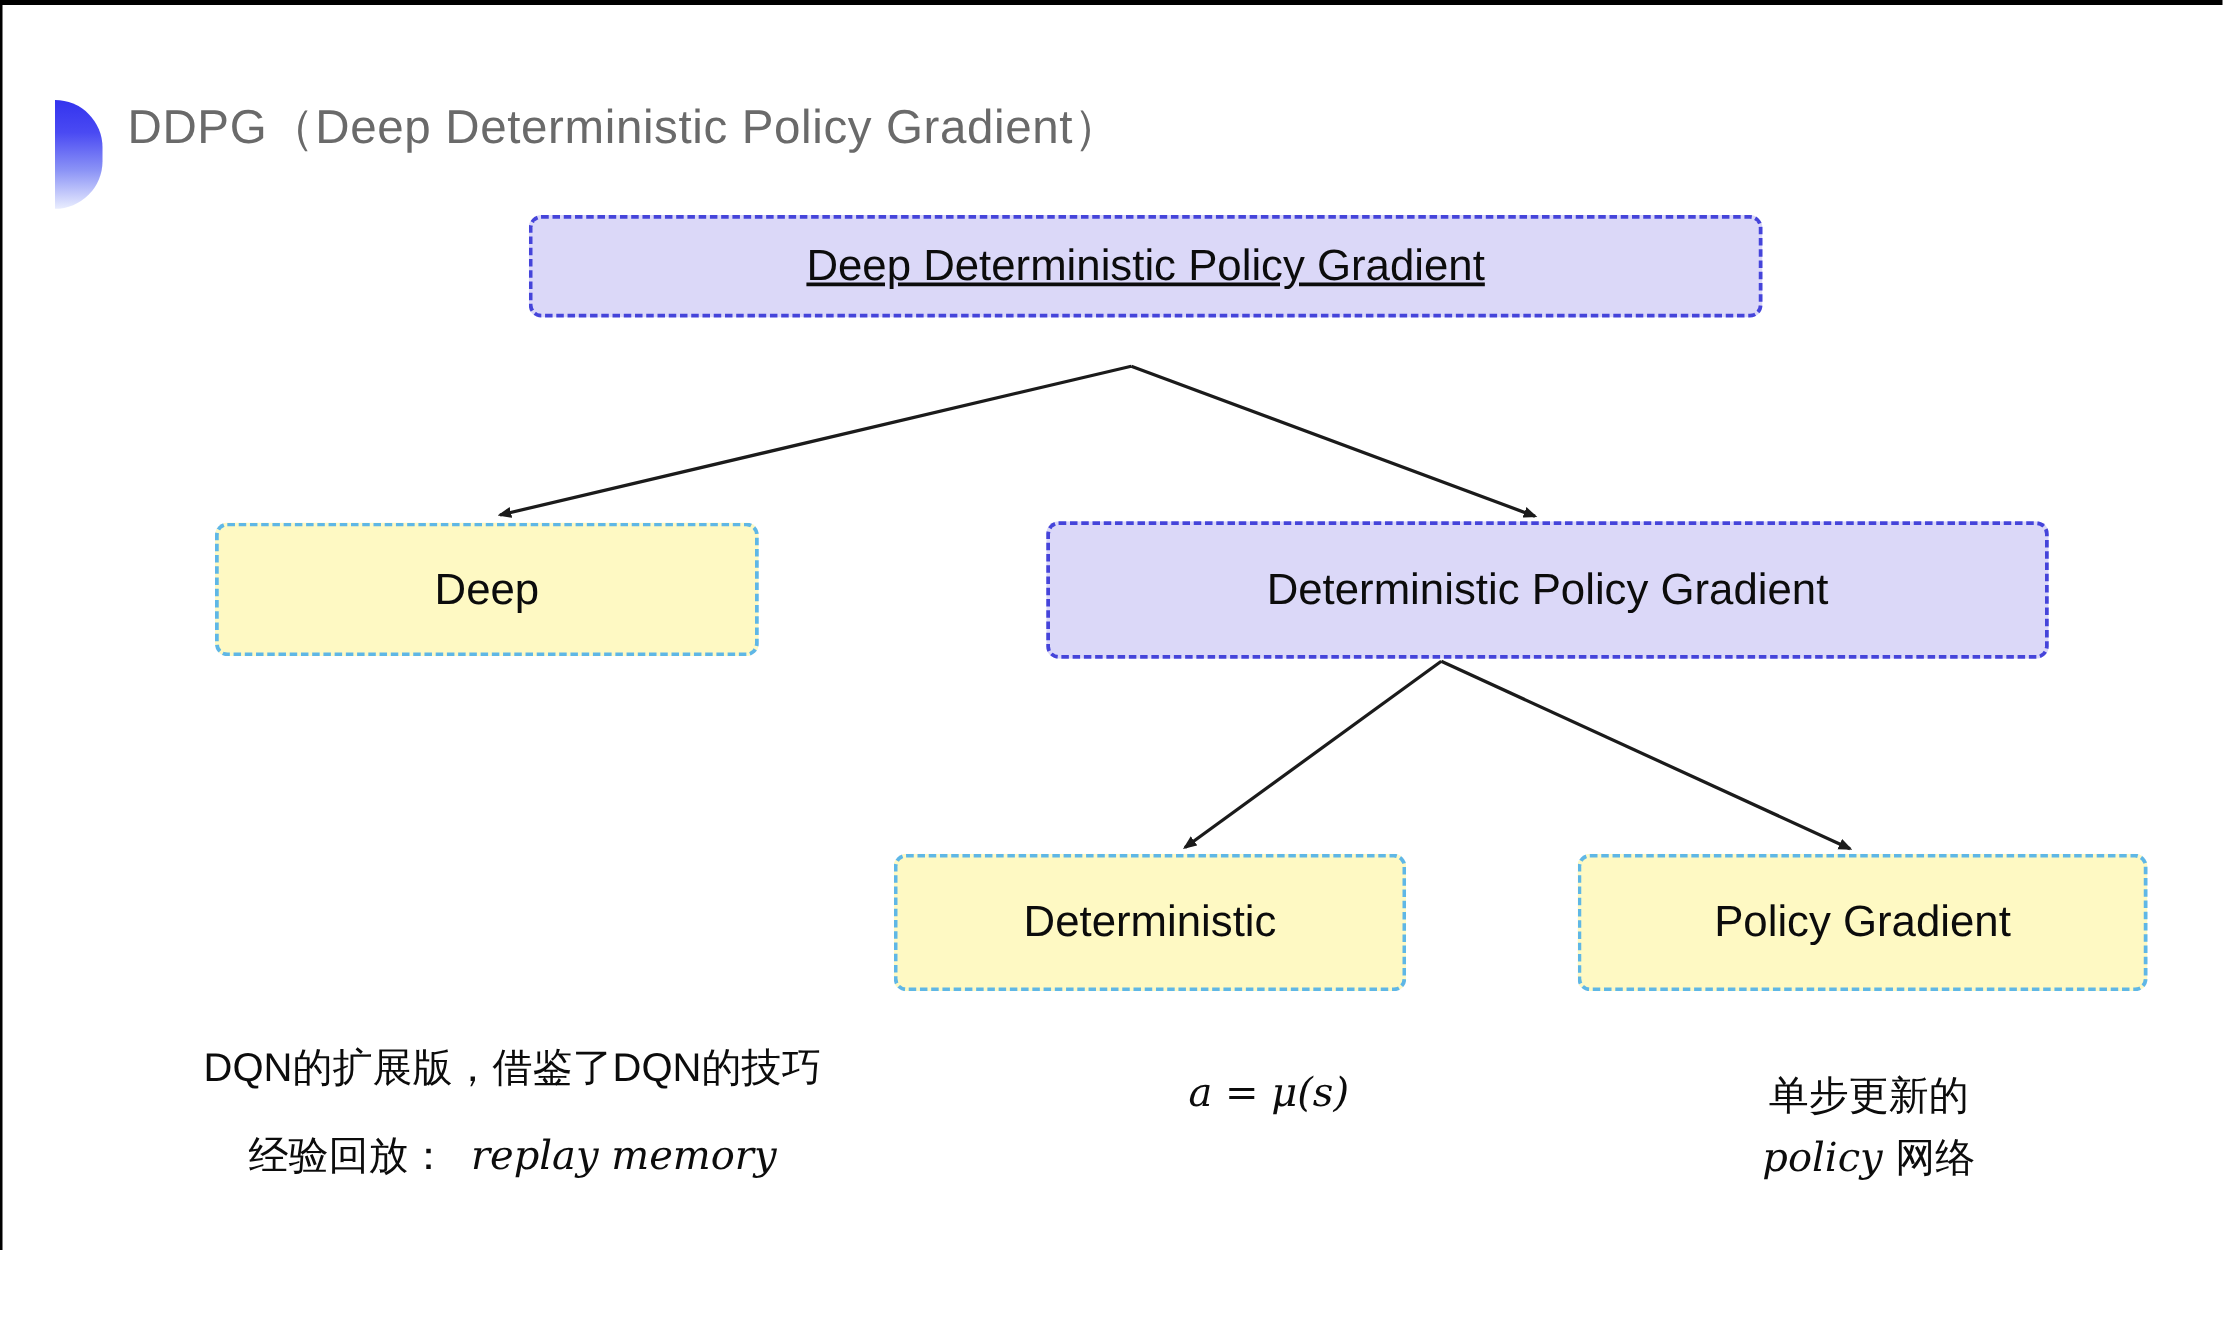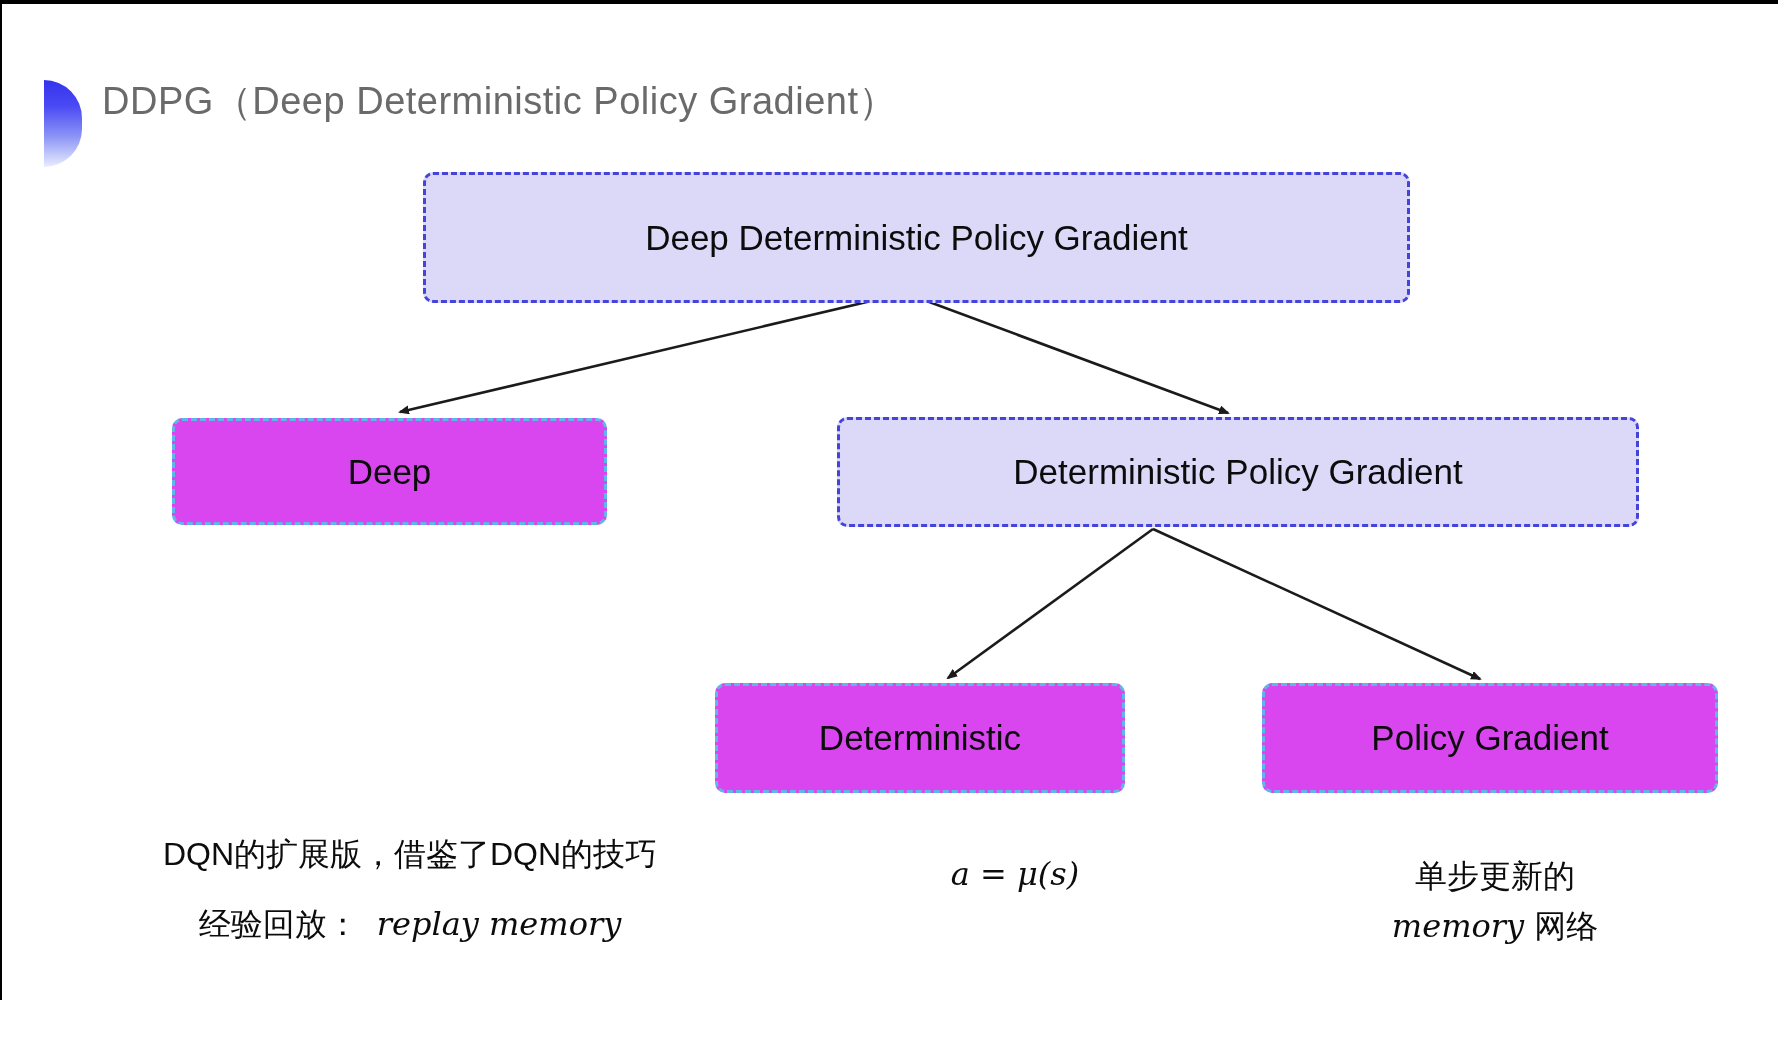--- a/index.html
+++ b/index.html
@@ -24,23 +24,23 @@
     font-size:38px;font-weight:500;color:#6a6a6a;letter-spacing:0.5px;
     white-space:nowrap;
   }
 
   .node{
     position:absolute;display:flex;align-items:center;justify-content:center;
     border-radius:10px;box-sizing:border-box;
     font-size:35px;font-weight:500;color:#0c0c0c;
   }
   .node.purple{background:#dbd8f8;border:3px dashed #4544da;}
-  .node.cyan{background:#d946ef;border:3px dashed #5fb7e6;}
+  .node.cyan{background:#fef9c3;border:3px dashed #5fb7e6;}
 
-  #node-root{left:423px;top:172px;width:987px;height:131px;}
+  #node-root{left:423px;top:172px;width:987px;height:82px;text-decoration:underline;}
   #node-deep{left:172px;top:418px;width:435px;height:107px;}
   #node-dpg{left:837px;top:417px;width:802px;height:110px;}
   #node-det{left:715px;top:683px;width:410px;height:110px;}
   #node-pg{left:1262px;top:683px;width:456px;height:110px;}
 
   #arrow-layer{position:absolute;left:0;top:0;width:1778px;height:1056px;}
   #arrow-layer line{stroke:#1b1b1b;stroke-width:2.6;}
 
   .note{position:absolute;text-align:center;color:#0c0c0c;}
   .note .row{white-space:nowrap;}
@@ -107,15 +107,15 @@
   </div>
 </div>
 
 <div class="note" id="note-det">
   <div class="row math formula">a = μ(s)</div>
 </div>
 
 <div class="note" id="note-pg">
   <div class="row">单步更新的</div>
   <div class="row">
-    <span class="math gap-right">memory</span><span>网络</span>
+    <span class="math gap-right">policy</span><span>网络</span>
   </div>
 </div>
 
 </body></html>

